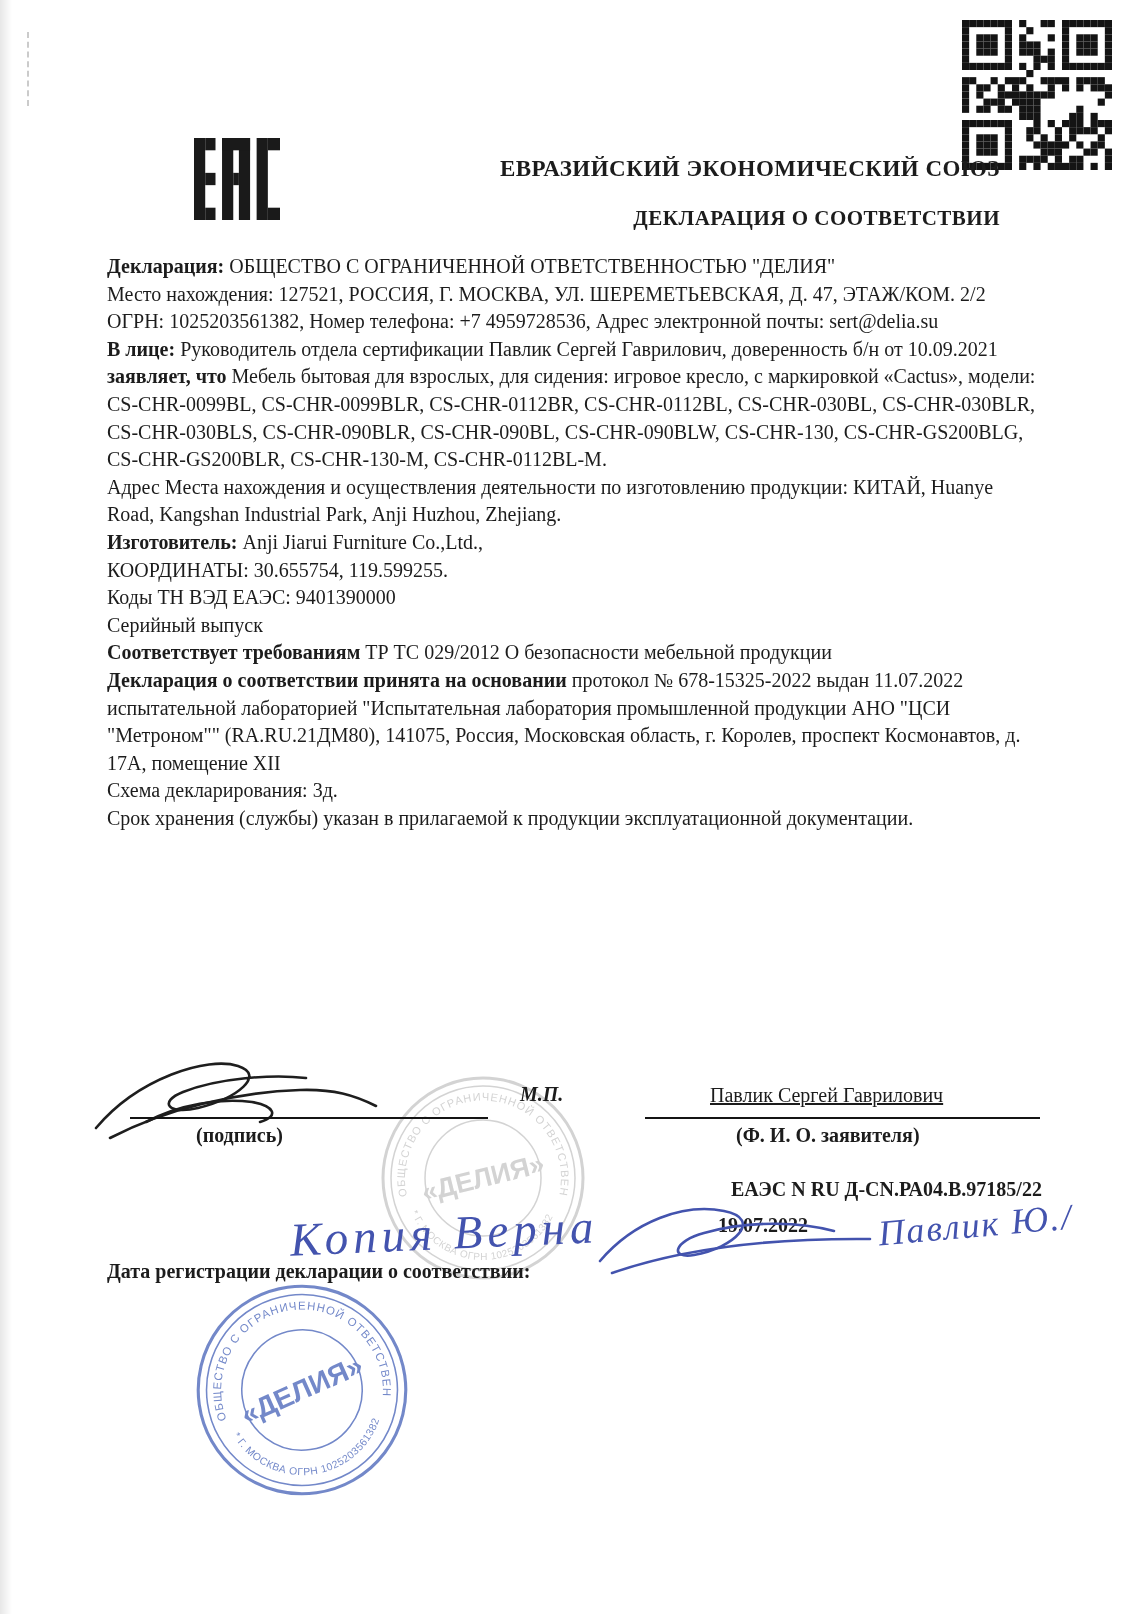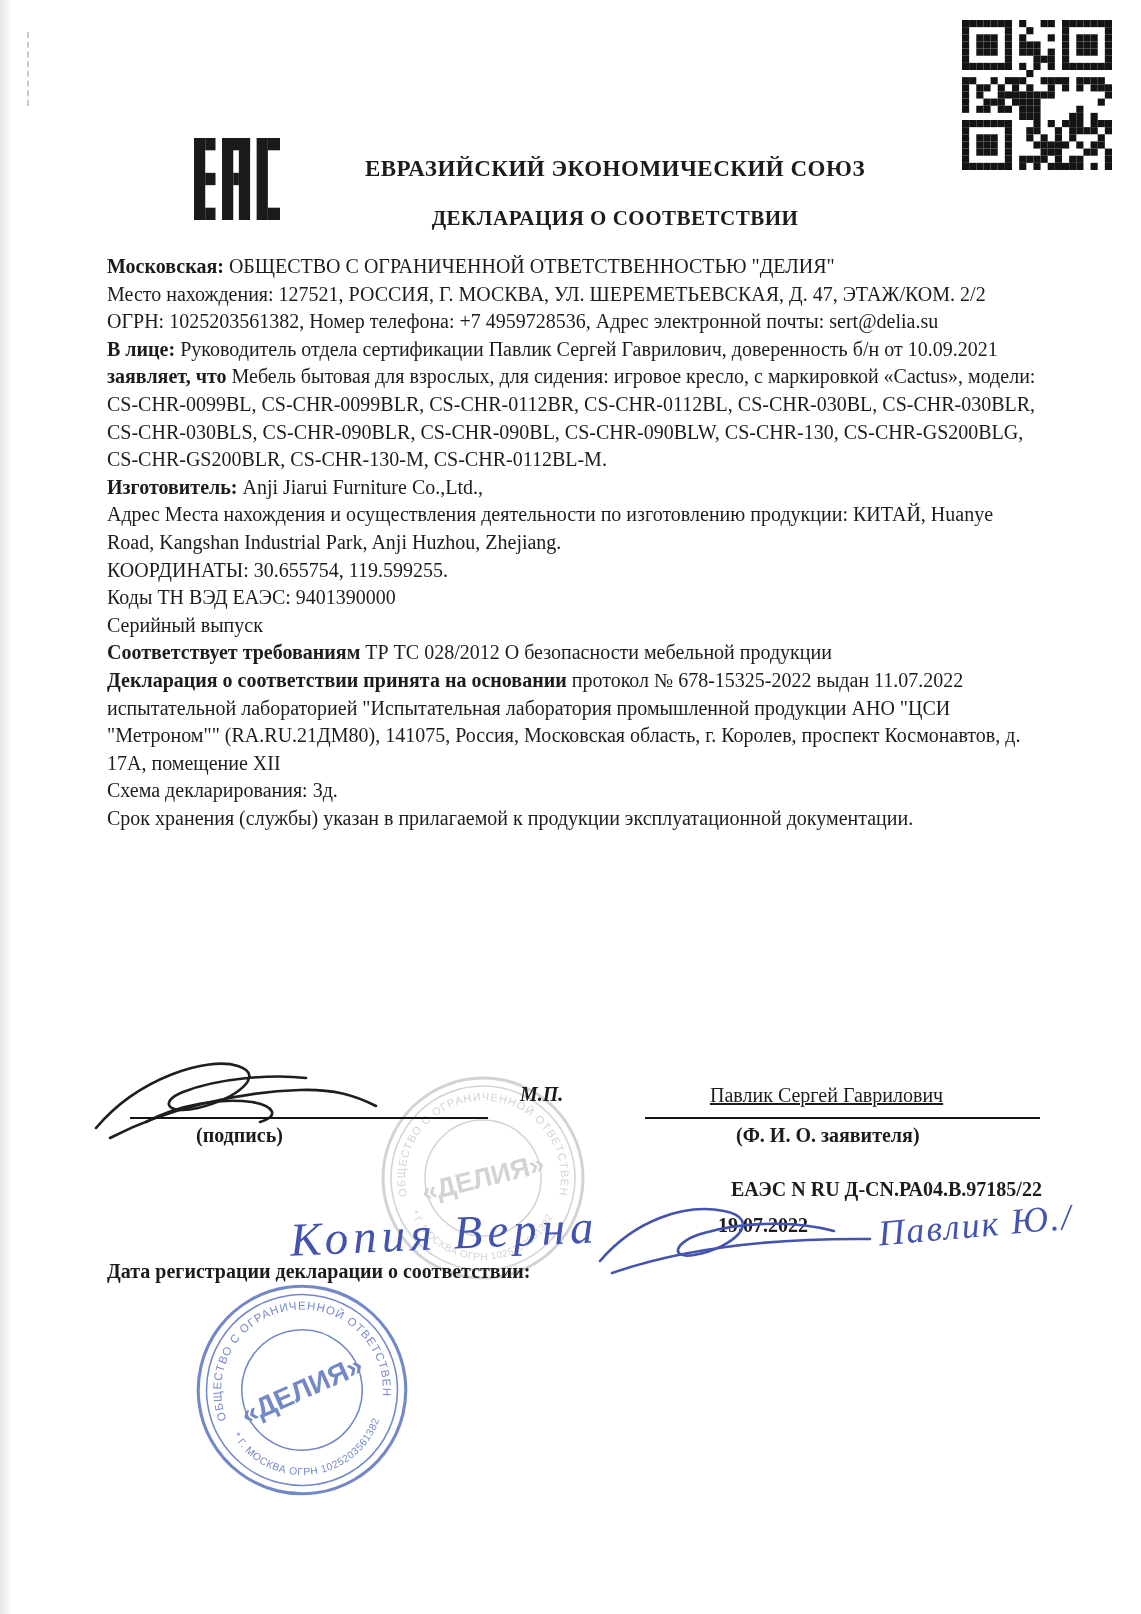--- a/index.html
+++ b/index.html
@@ -4,21 +4,21 @@
 <style>
   html,body{margin:0;padding:0;background:#fff;}
   .page{position:relative;width:1141px;height:1614px;background:#ffffff;overflow:hidden;
         font-family:"Liberation Serif", serif;color:#1c1c1c;}
   .edge-shadow{position:absolute;left:0;top:0;width:12px;height:100%;
         background:linear-gradient(to right,#e7e7e7,#ffffff);}
   .scan-dash{position:absolute;left:27px;top:32px;height:74px;width:0;
         border-left:2px dashed #a9a9a9;opacity:.6;}
   .qr{position:absolute;left:962px;top:20px;width:150px;height:150px;fill:#141414;}
   .eac{position:absolute;left:194px;top:138px;width:86px;height:82px;fill:#1a1a1a;}
-  .titles{position:absolute;left:230px;top:156px;width:770px;text-align:center;}
+  .titles{position:absolute;left:230px;top:156px;width:770px;text-align:right;}
   .title1{font-size:23px;font-weight:bold;letter-spacing:.5px;}
   .title2{font-size:21px;font-weight:bold;margin-top:24px;letter-spacing:.5px;}
   .body{position:absolute;left:107px;top:253px;width:938px;font-size:20px;line-height:27.6px;}
   .body p{margin:0;}
   .body p.just{text-align:justify;}
   b{font-weight:bold;}
   .absline{position:absolute;height:0;border-top:2.5px solid #141414;}
   .lbl{position:absolute;font-size:20px;}
   .bold{font-weight:bold;}
   .sig-black{position:absolute;left:88px;top:1050px;width:300px;height:95px;
@@ -291,31 +291,31 @@
       <rect x="79" y="0" width="13" height="12"></rect>
     <rect x="79" y="68" width="13" height="12"></rect>
   </svg>
 
   <div class="titles">
     <div class="title1">ЕВРАЗИЙСКИЙ ЭКОНОМИЧЕСКИЙ СОЮЗ</div>
     <div class="title2">ДЕКЛАРАЦИЯ О СООТВЕТСТВИИ</div>
   </div>
 
   <div class="body">
-    <p><b>Московская:</b><span> ОБЩЕСТВО С ОГРАНИЧЕННОЙ ОТВЕТСТВЕННОСТЬЮ "ДЕЛИЯ"</span></p>
+    <p><b>Декларация:</b><span> ОБЩЕСТВО С ОГРАНИЧЕННОЙ ОТВЕТСТВЕННОСТЬЮ "ДЕЛИЯ"</span></p>
     <p><span>Место нахождения: 127521, РОССИЯ, Г. МОСКВА, УЛ. ШЕРЕМЕТЬЕВСКАЯ, Д. 47, ЭТАЖ/КОМ. 2/2</span></p>
     <p><span>ОГРН: 1025203561382, Номер телефона: +7 4959728536, Адрес электронной почты: sert@delia.su</span></p>
     <p><b>В лице:</b><span> Руководитель отдела сертификации Павлик Сергей Гаврилович, доверенность б/н от 10.09.2021</span></p>
     <p><b>заявляет, что</b><span> Мебель бытовая для взрослых, для сидения: игровое кресло, с маркировкой «Cactus», модели: CS-CHR-0099BL, CS-CHR-0099BLR, CS-CHR-0112BR, CS-CHR-0112BL, CS-CHR-030BL, CS-CHR-030BLR, CS-CHR-030BLS, CS-CHR-090BLR, CS-CHR-090BL, CS-CHR-090BLW, CS-CHR-130, CS-CHR-GS200BLG, CS-CHR-GS200BLR, CS-CHR-130-M, CS-CHR-0112BL-M.</span></p>
+    <p><span>Адрес Места нахождения и осуществления деятельности по изготовлению продукции: КИТАЙ, Huanye Road, Kangshan Industrial Park, Anji Huzhou, Zhejiang.</span></p>
     <p><b>Изготовитель:</b><span> Anji Jiarui Furniture Co.,Ltd.,</span></p>
-    <p><span>Адрес Места нахождения и осуществления деятельности по изготовлению продукции: КИТАЙ, Huanye Road, Kangshan Industrial Park, Anji Huzhou, Zhejiang.</span></p>
     <p><span>КООРДИНАТЫ: 30.655754, 119.599255.</span></p>
     <p><span>Коды ТН ВЭД ЕАЭС: 9401390000</span></p>
     <p><span>Серийный выпуск</span></p>
-    <p><b>Соответствует требованиям</b><span> ТР ТС 028/2012 О безопасности мебельной продукции</span></p>
+    <p><b>Соответствует требованиям</b><span> ТР ТС 029/2012 О безопасности мебельной продукции</span></p>
     <p><b>Декларация о соответствии принята на основании</b><span> протокол № 678-15325-2022 выдан 11.07.2022 испытательной лабораторией "Испытательная лаборатория промышленной продукции АНО "ЦСИ "Метроном"" (RA.RU.21ДМ80), 141075, Россия, Московская область, г. Королев, проспект Космонавтов, д. 17А, помещение XII</span></p>
     <p><span>Схема декларирования: 3д.</span></p>
     <p><b></b></p>
     <p class="just"><span>Срок хранения (службы) указан в прилагаемой к продукции эксплуатационной документации.</span></p>
     <p><span></span></p>
     <p><b></b></p>
   </div>
 
   <svg class="sig-black" viewBox="0 0 300 95">
     <path d="M8,78 C50,28 120,6 150,16 C178,25 150,48 110,58 C80,65 70,52 95,42 C130,28 185,24 218,28"></path>

